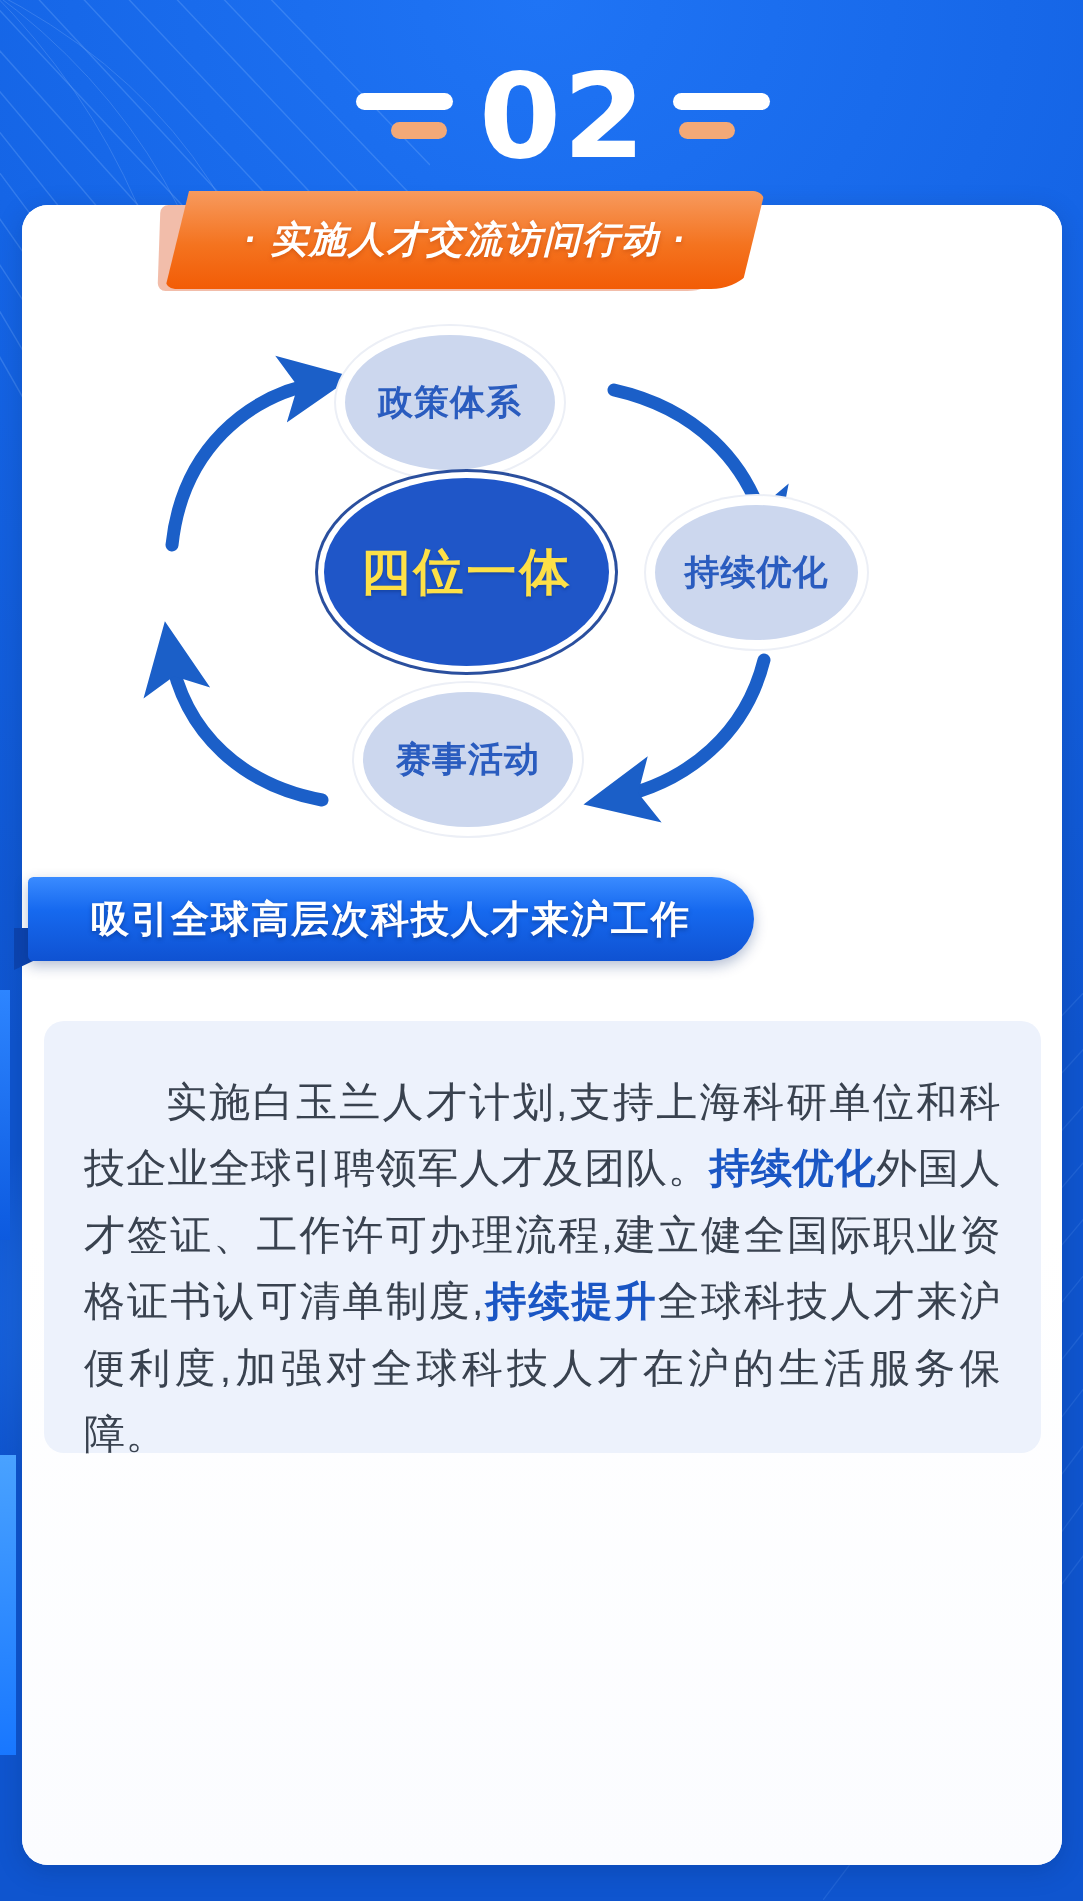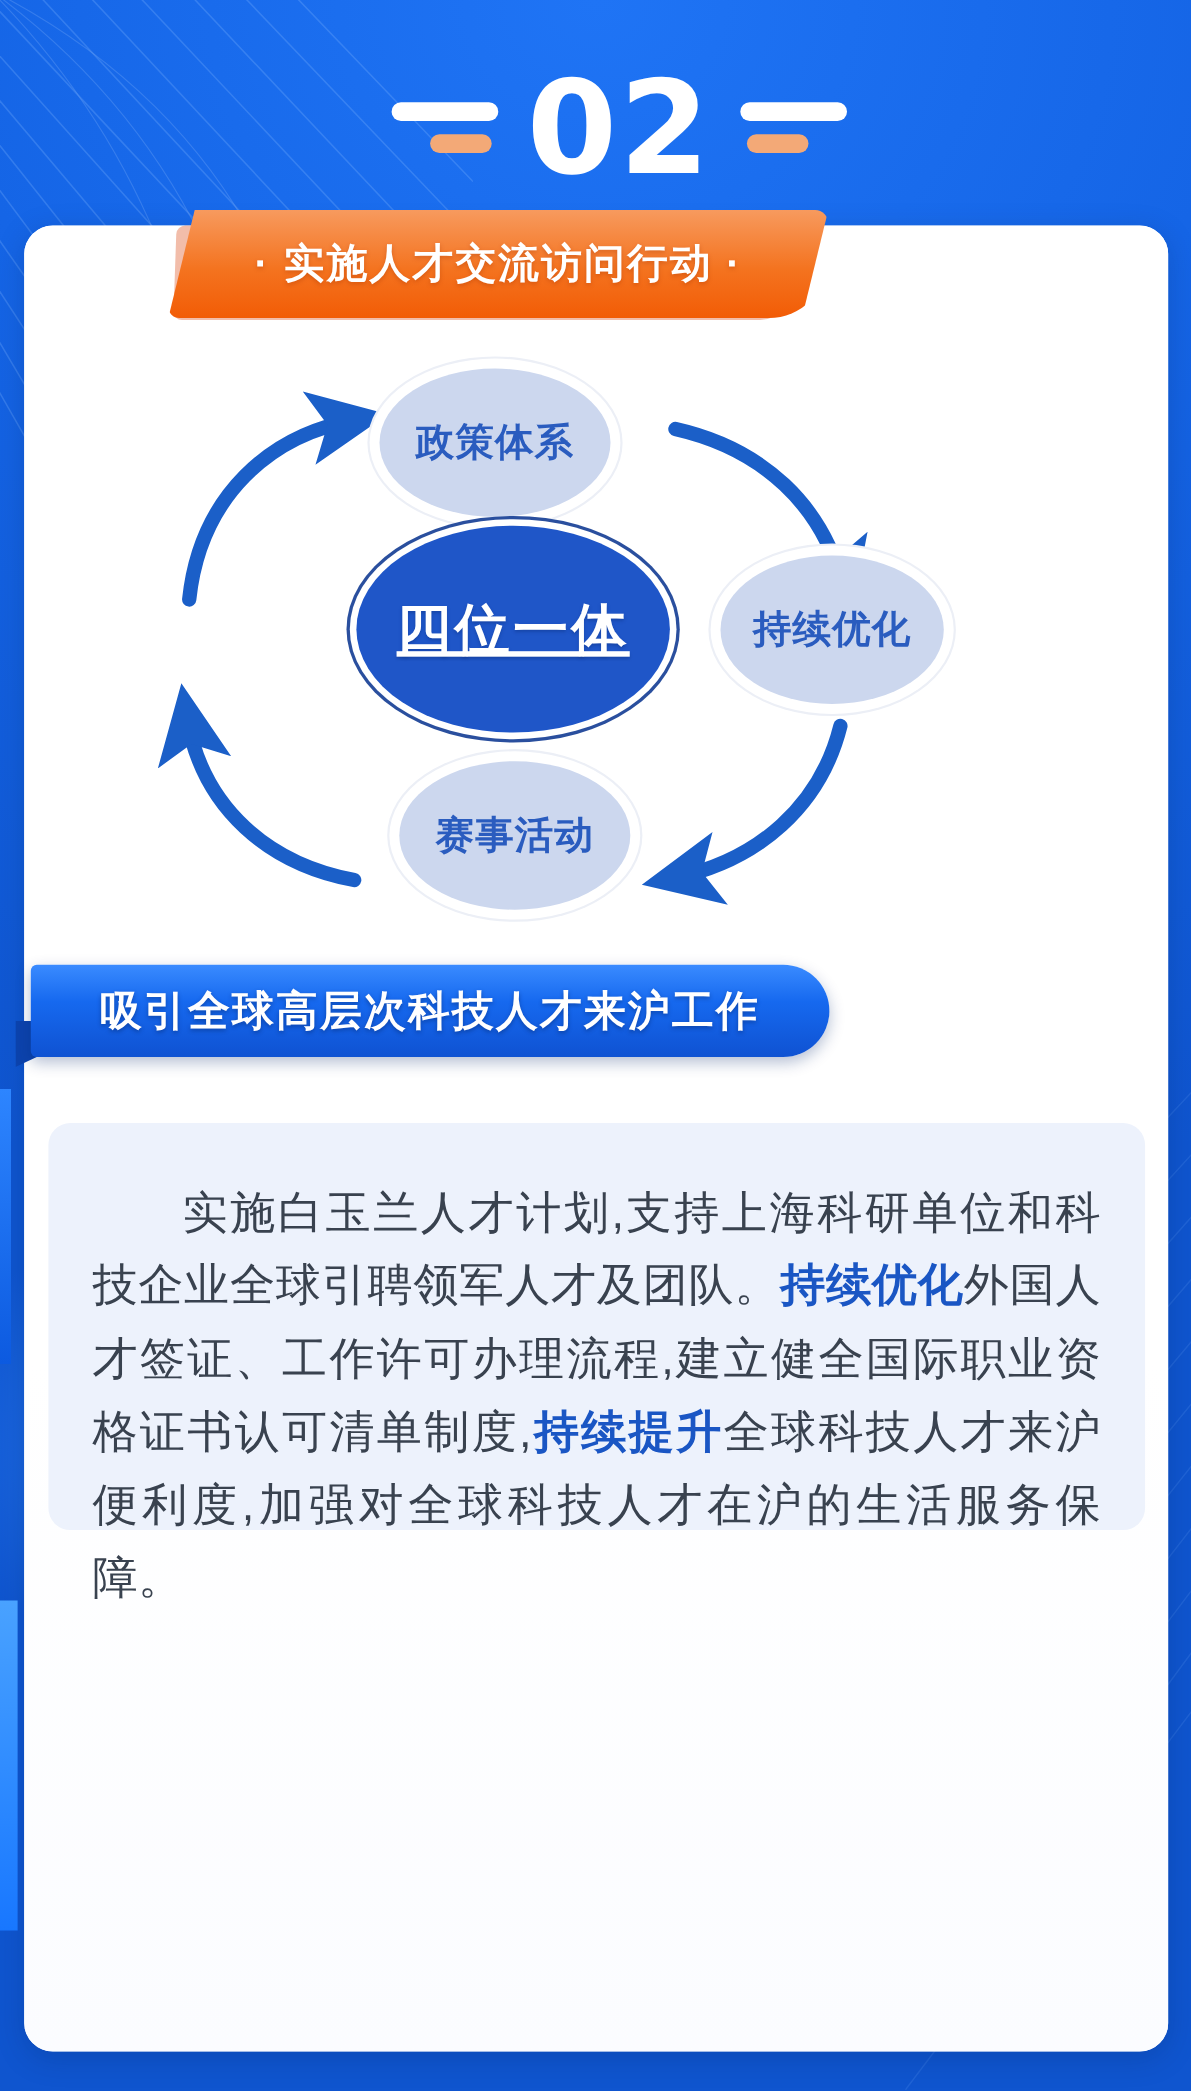--- a/index.html
+++ b/index.html
@@ -68,25 +68,26 @@
   .banner-orange{
     position:absolute; left:153px; top:191px;
     width:600px; height:100px; z-index:6;
   }
   .banner-orange .tab-shadow{
     position:absolute; left:6px; top:14px; width:576px; height:86px;
     background:#d9420c; border-radius:8px 8px 46px 8px; opacity:.35;
     transform:skewX(-2deg);
   }
   .banner-orange .tab{
-    position:absolute; left:0; top:0; width:600px; height:98px;
+    position:absolute; left:12px; top:0; width:600px; height:98px;
     background:linear-gradient(180deg,#f79a5e 0%,#f4731f 55%,#f25c06 100%);
     border-radius:12px 12px 54px 10px;
     display:flex; align-items:center; justify-content:center;
     clip-path:polygon(4% 0, 100% 0, 96% 100%, 0% 100%);
+    font-style:italic;
   }
   .banner-orange .tab-text{
     color:#ffffff; font-size:37px; font-weight:700; letter-spacing:2px;
     text-shadow:0 2px 4px rgba(160,50,0,.35);
     white-space:nowrap;
   }
 
   
   .diagram{
     position:absolute; left:22px; top:300px; width:1040px; height:560px;
@@ -107,23 +108,22 @@
   .node-left  { left:35px;  top:205px; width:213px; height:135px; }
 
   .node-center{
     position:absolute; left:302px; top:178px; width:285px; height:188px;
     border-radius:50%;
     background:#1f56c8;
     box-shadow:0 0 0 6px #ffffff, 0 0 0 9px #2a4f9e;
     display:flex; align-items:center; justify-content:center;
   }
   .node-center .node-label{
-    color:#ffffff; font-size:50px; letter-spacing:3px;
+    color:#fde047; font-size:50px; letter-spacing:3px;
     text-shadow:0 2px 3px rgba(10,40,110,.35);
-    text-decoration:underline;
   }
 
   .arrows{ position:absolute; inset:0; pointer-events:none; }
 
   
   .ribbon{
     position:absolute; left:14px; top:862px; width:740px; height:88px; z-index:7;
   }
   .ribbon .fold{
     position:absolute; left:0; top:66px; width:34px; height:42px;
@@ -137,21 +137,21 @@
     box-shadow:0 5px 14px rgba(6,40,110,.30);
     margin-top:15px;
   }
   .ribbon .bar-text{
     color:#ffffff; font-size:38px; font-weight:700; letter-spacing:2px;
     white-space:nowrap; text-shadow:0 2px 4px rgba(5,35,100,.45);
   }
 
   
   .para-panel{
-    position:absolute; left:44px; top:1021px; width:997px; height:370px;
+    position:absolute; left:44px; top:1021px; width:997px; height:432px;
     background:#edf2fc; border-radius:20px;
     padding:48px 40px 38px 40px;
   }
   .para-text{
     color:#39424f; font-size:41px; line-height:1.62;
     text-align:justify; text-indent:2em; letter-spacing:.5px;
     font-family:"Liberation Sans","DejaVu Sans",sans-serif;
   }
   .para-text b{ color:#1a56c4; font-weight:700; }
 

